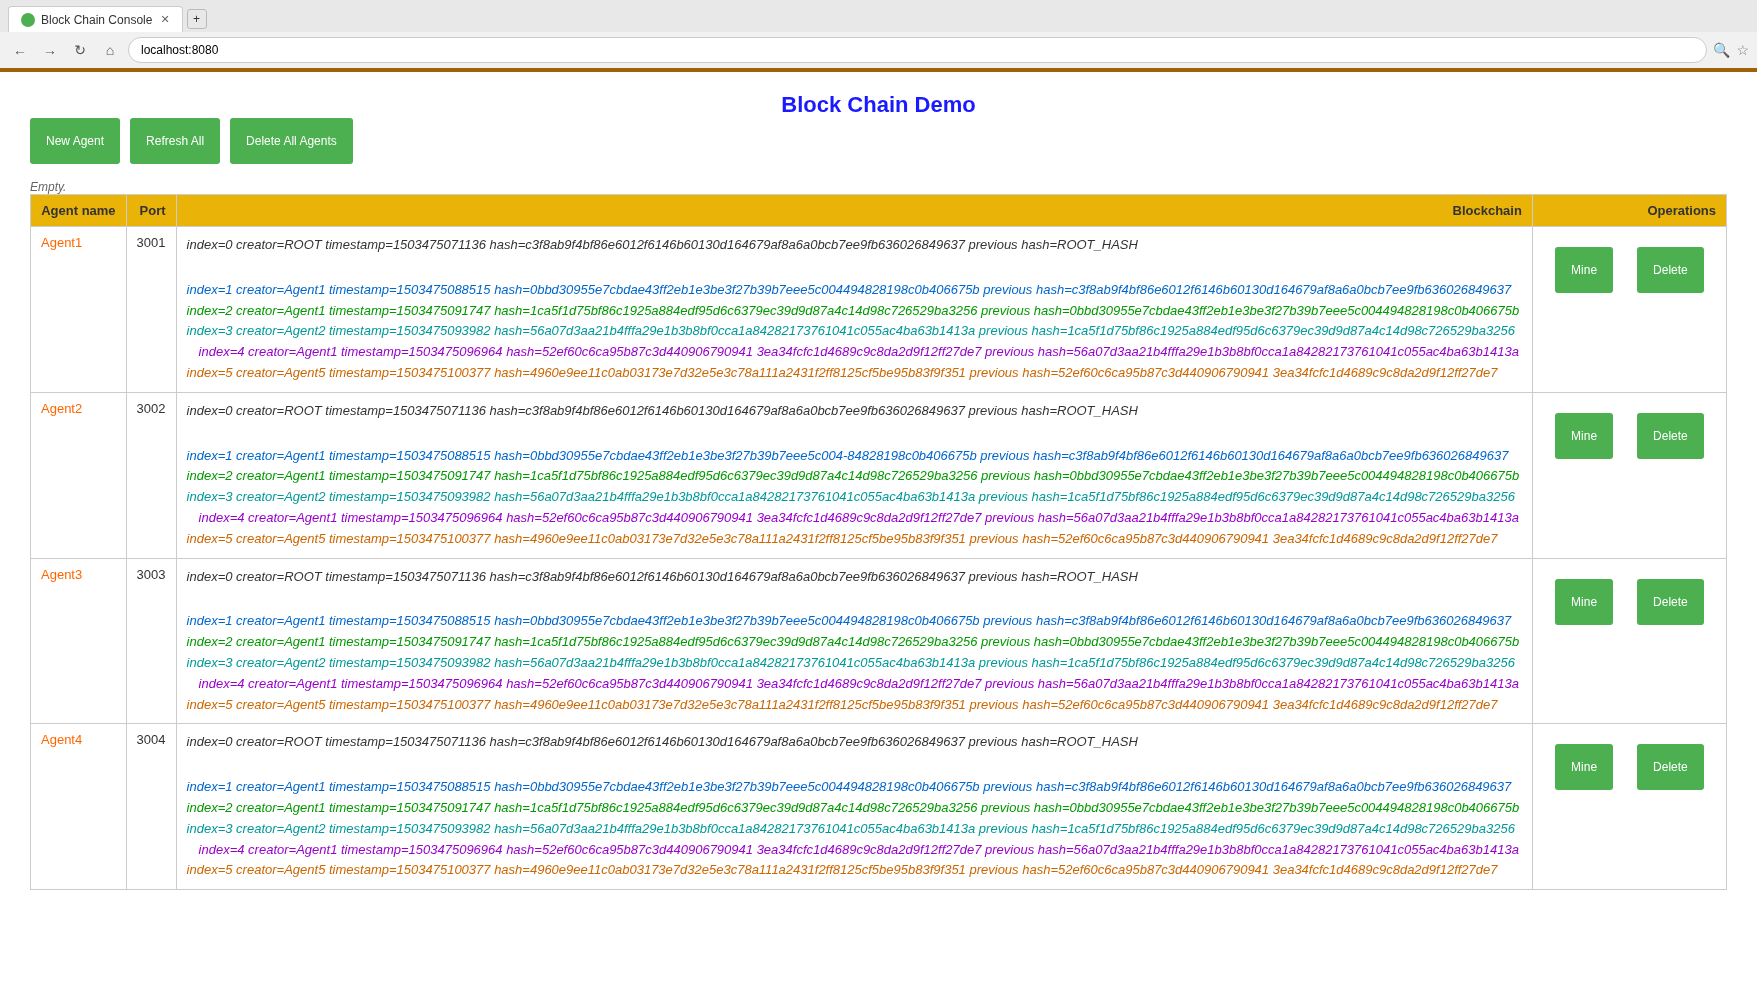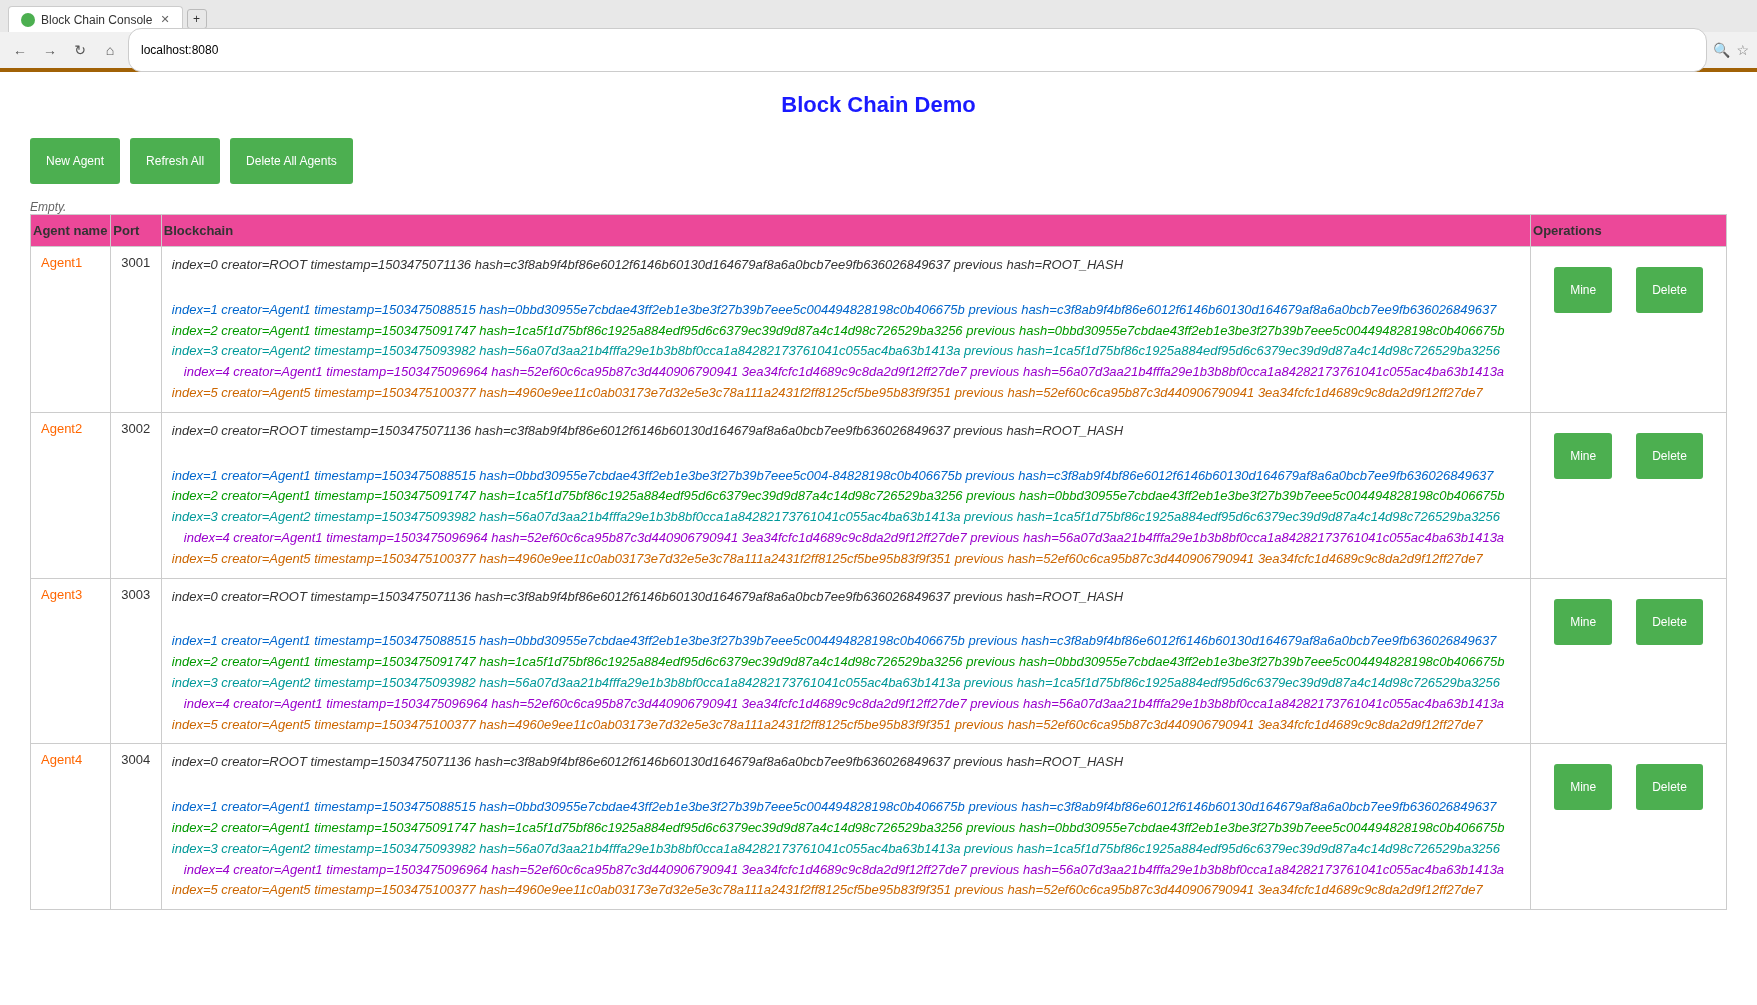--- a/index.html
+++ b/index.html
@@ -7,34 +7,34 @@
 
     
     .browser-chrome { background: #f1f1f1; border-bottom: 4px solid #a16207; }
     .tab-bar { display: flex; align-items: center; background: #e8e8e8; padding: 6px 0 0 0; height: 32px; }
     .tab { display: flex; align-items: center; background: #fff; border: 1px solid #ccc; border-bottom: none; padding: 4px 12px; font-size: 12px; height: 26px; margin-left: 8px; border-radius: 4px 4px 0 0; }
     .tab-favicon { width: 14px; height: 14px; background: #4CAF50; border-radius: 50%; margin-right: 6px; display: inline-block; }
     .tab-close { margin-left: 8px; color: #666; cursor: pointer; font-size: 11px; }
     .nav-bar { display: flex; align-items: center; padding: 4px 8px; background: #f1f1f1; height: 36px; gap: 6px; }
     .nav-btn { width: 24px; height: 24px; border: none; background: none; cursor: pointer; font-size: 14px; color: #555; display: flex; align-items: center; justify-content: center; }
     .nav-btn:disabled { color: #bbb; cursor: default; }
-    .url-bar { flex: 1; height: 44px; border: 1px solid #ccc; border-radius: 13px; padding: 0 12px; font-size: 12px; background: #fff; }
+    .url-bar { flex: 1; height: 26px; border: 1px solid #ccc; border-radius: 13px; padding: 0 12px; font-size: 12px; background: #fff; }
 
     
     .page { padding: 20px 30px; }
-    .page-title { text-align: center; font-size: 22px; font-weight: bold; color: #1a1aff; margin-bottom: 20px; }
+    .page-title { text-align: center; font-size: 22px; font-weight: bold; color: #1a1aff; }
     .toolbar { display: flex; gap: 10px; margin-bottom: 16px; }
     .btn-green { background: #4CAF50; color: #fff; border: none; padding: 16px 16px; font-size: 12px; cursor: pointer; border-radius: 3px; }
 
     
     .empty-label { font-size: 12px; color: #666; font-style: italic; }
 
     
     .agent-table { width: 100%; border-collapse: collapse; border: 1px solid #ccc; }
-    .agent-table th { background: #ec4899; border: 1px solid #ccc; padding: 8px 2px; font-weight: bold; font-size: 13px; text-align: left; }
+    .agent-table th { background: #eab308; border: 1px solid #ccc; padding: 8px 10px; font-weight: bold; font-size: 13px; text-align: right; }
     .agent-table td { border: 1px solid #ccc; padding: 8px 10px; vertical-align: top; }
     .agent-name { color: #FF6600; font-weight: normal; font-size: 13px; }
     .port-val { font-size: 13px; }
     .blockchain-cell { font-size: 13px; line-height: 1.6; font-style: italic; }
     .bc-line-black { color: #333; }
     .bc-line-blue { color: #0066cc; margin-top: 24px; }
     .bc-line-green { color: #009900; }
     .bc-line-purple { color: #9900cc; margin-left: 12px; }
     .bc-line-teal { color: #009999; }
     .bc-line-orange { color: #cc6600; }

